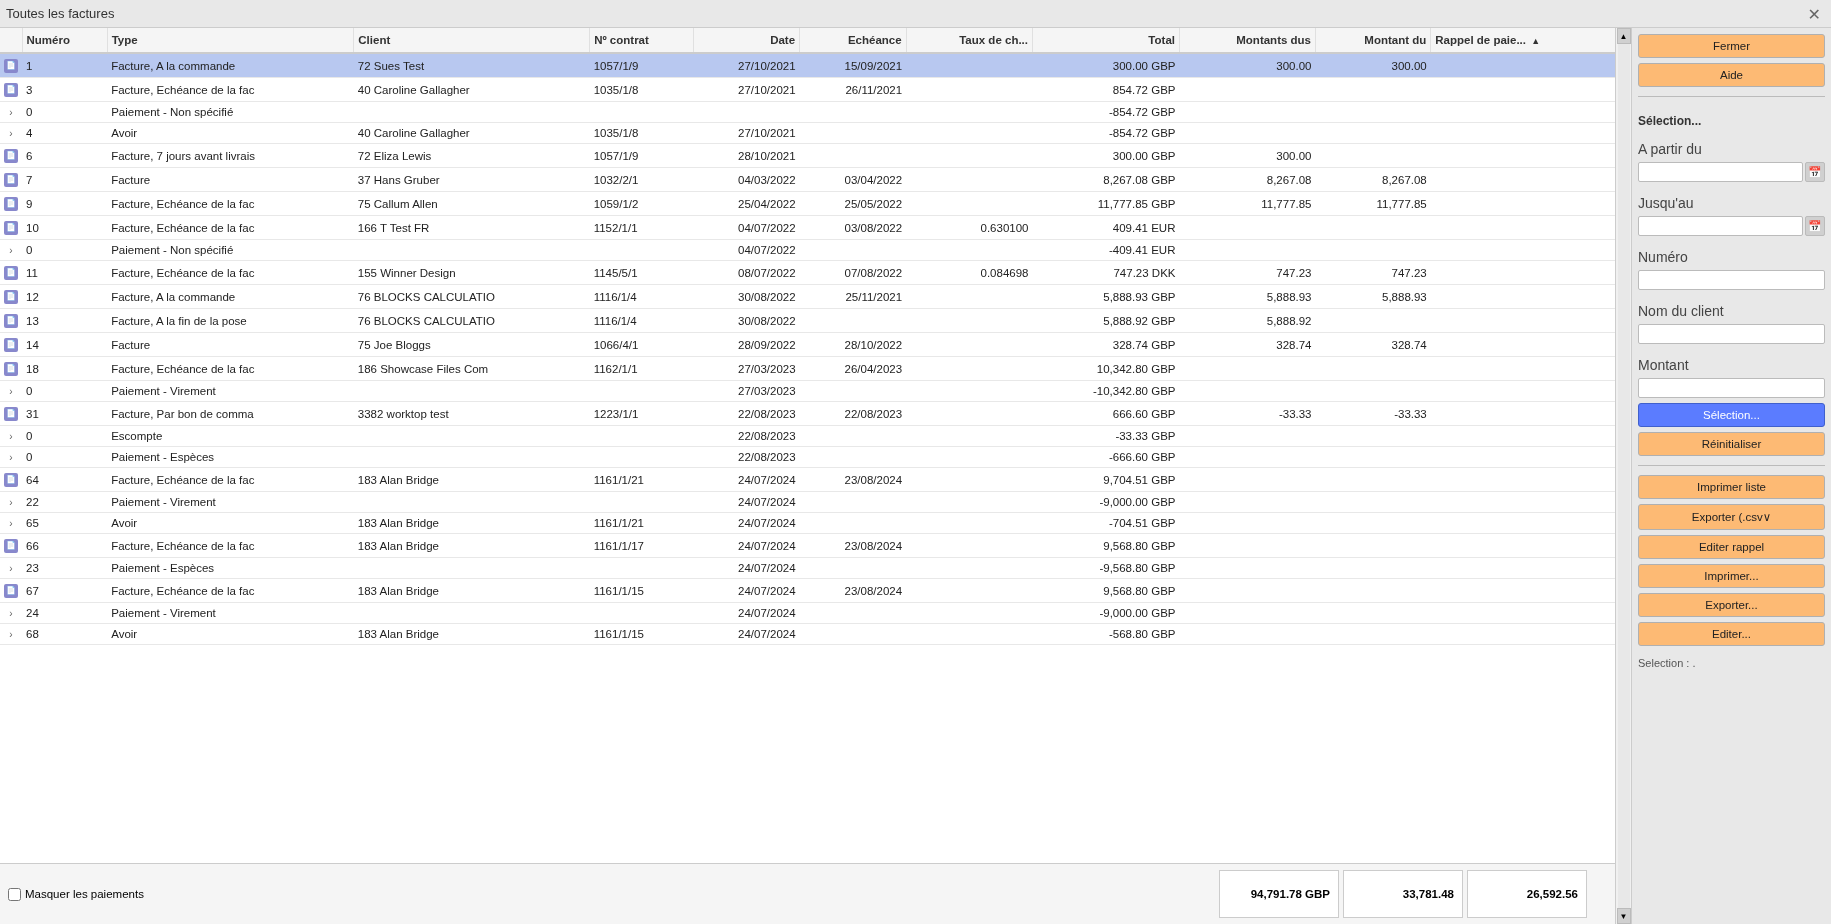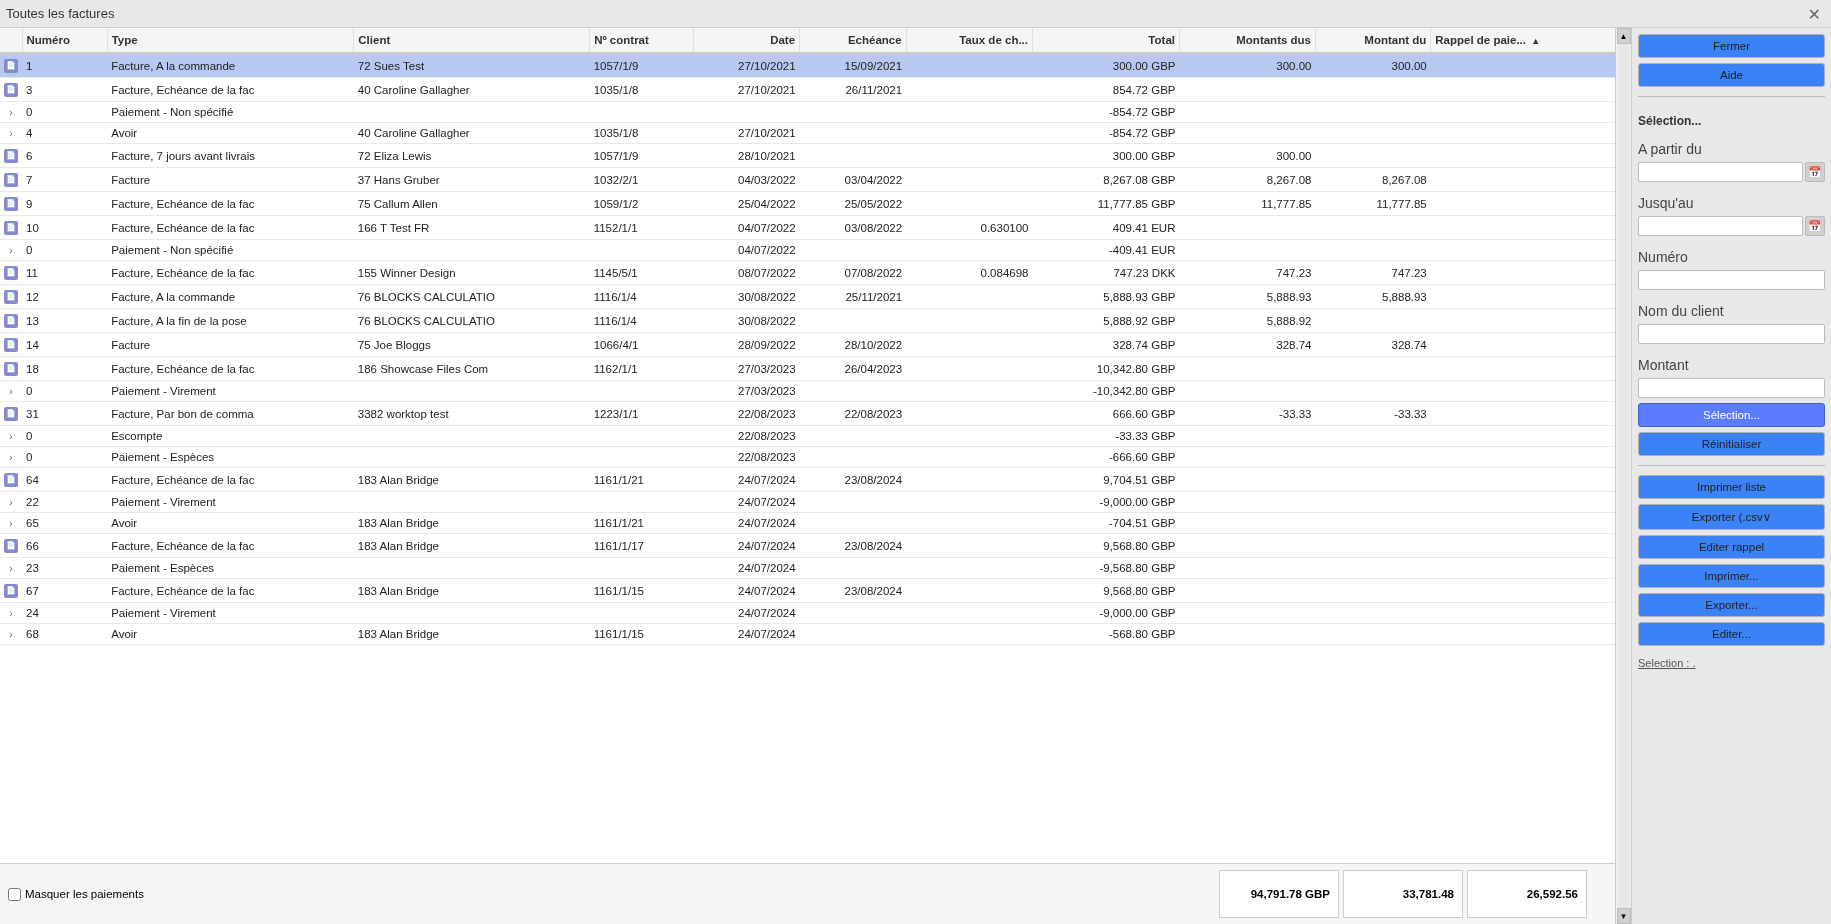--- a/index.html
+++ b/index.html
@@ -155,21 +155,21 @@
       background: #e8e8e8;
       border-left: 1px solid #ccc;
       display: flex;
       flex-direction: column;
       padding: 6px;
       gap: 5px;
     }
     .panel-btn {
       width: 100%;
       padding: 5px 8px;
-      background: #3b82f6;
+      background: #fdba74;
       border: 1px solid #b0b0b0;
       border-radius: 3px;
       cursor: pointer;
       font-size: 11.5px;
       text-align: center;
       color: #222;
     }
     .panel-btn.primary {
       background: #5b7cff;
       color: white;
@@ -215,21 +215,20 @@
       cursor: pointer;
       display: flex;
       align-items: center;
       justify-content: center;
       font-size: 11px;
     }
     .selection-note {
       font-size: 11px;
       color: #555;
       margin-top: 6px;
-      text-decoration: underline;
     }
     .divider {
       border-top: 1px solid #bbb;
       margin: 4px 0;
     }
     .checkbox-row {
       display: flex;
       align-items: center;
       gap: 4px;
       font-size: 11.5px;

